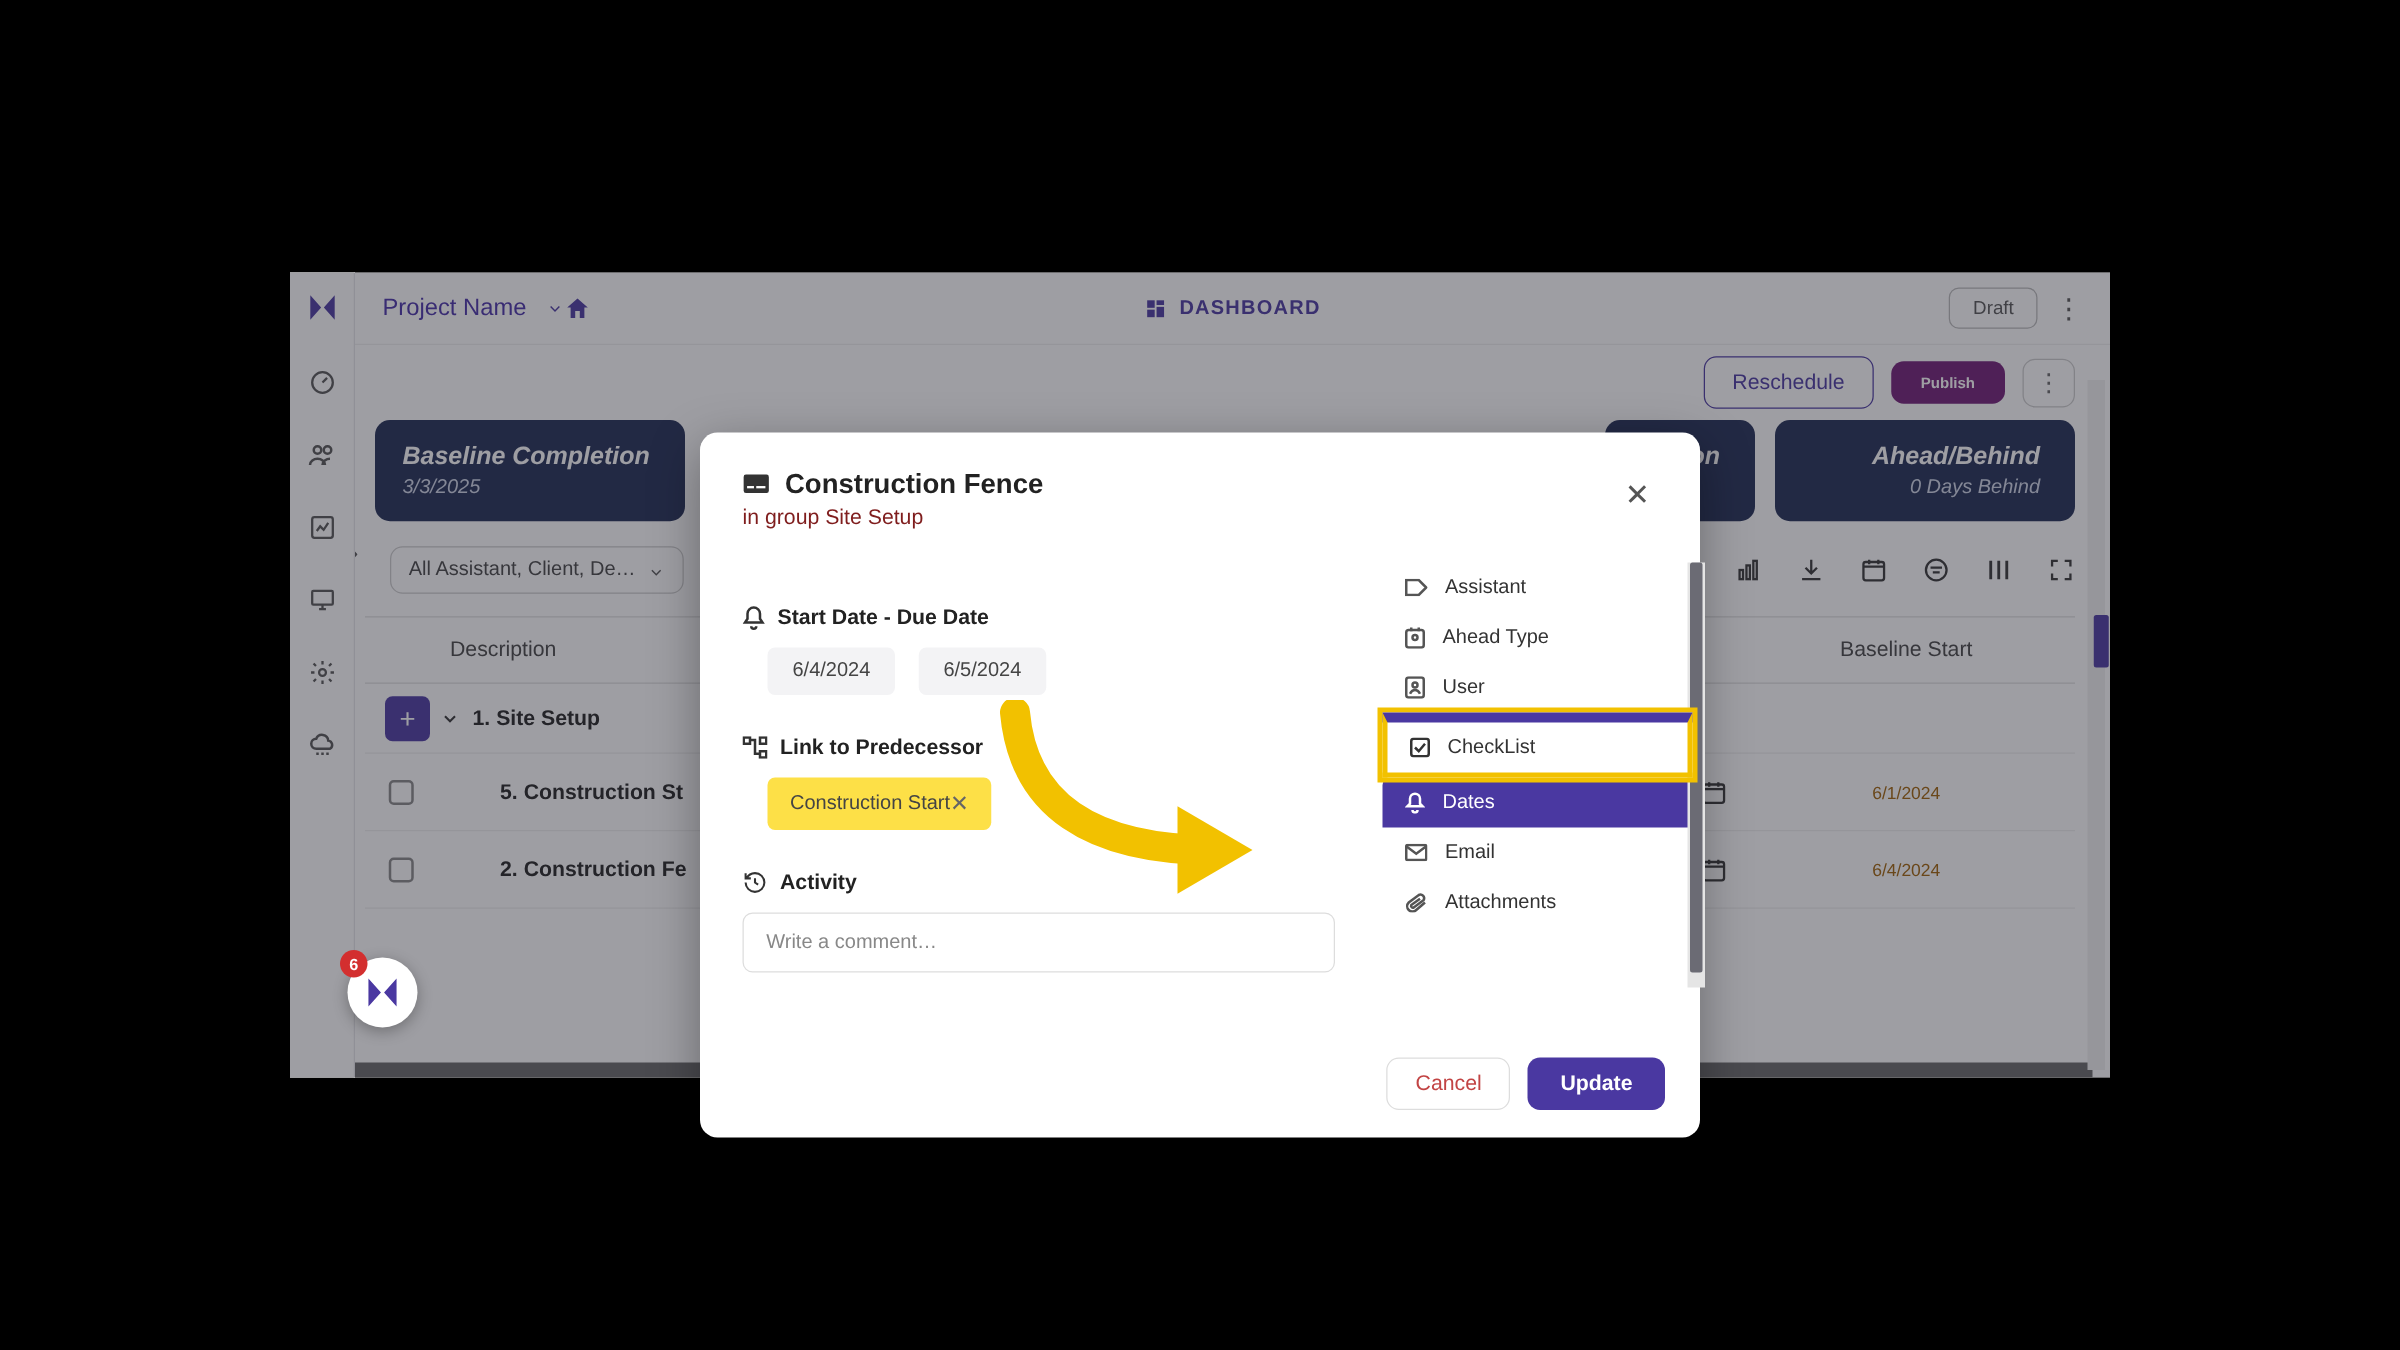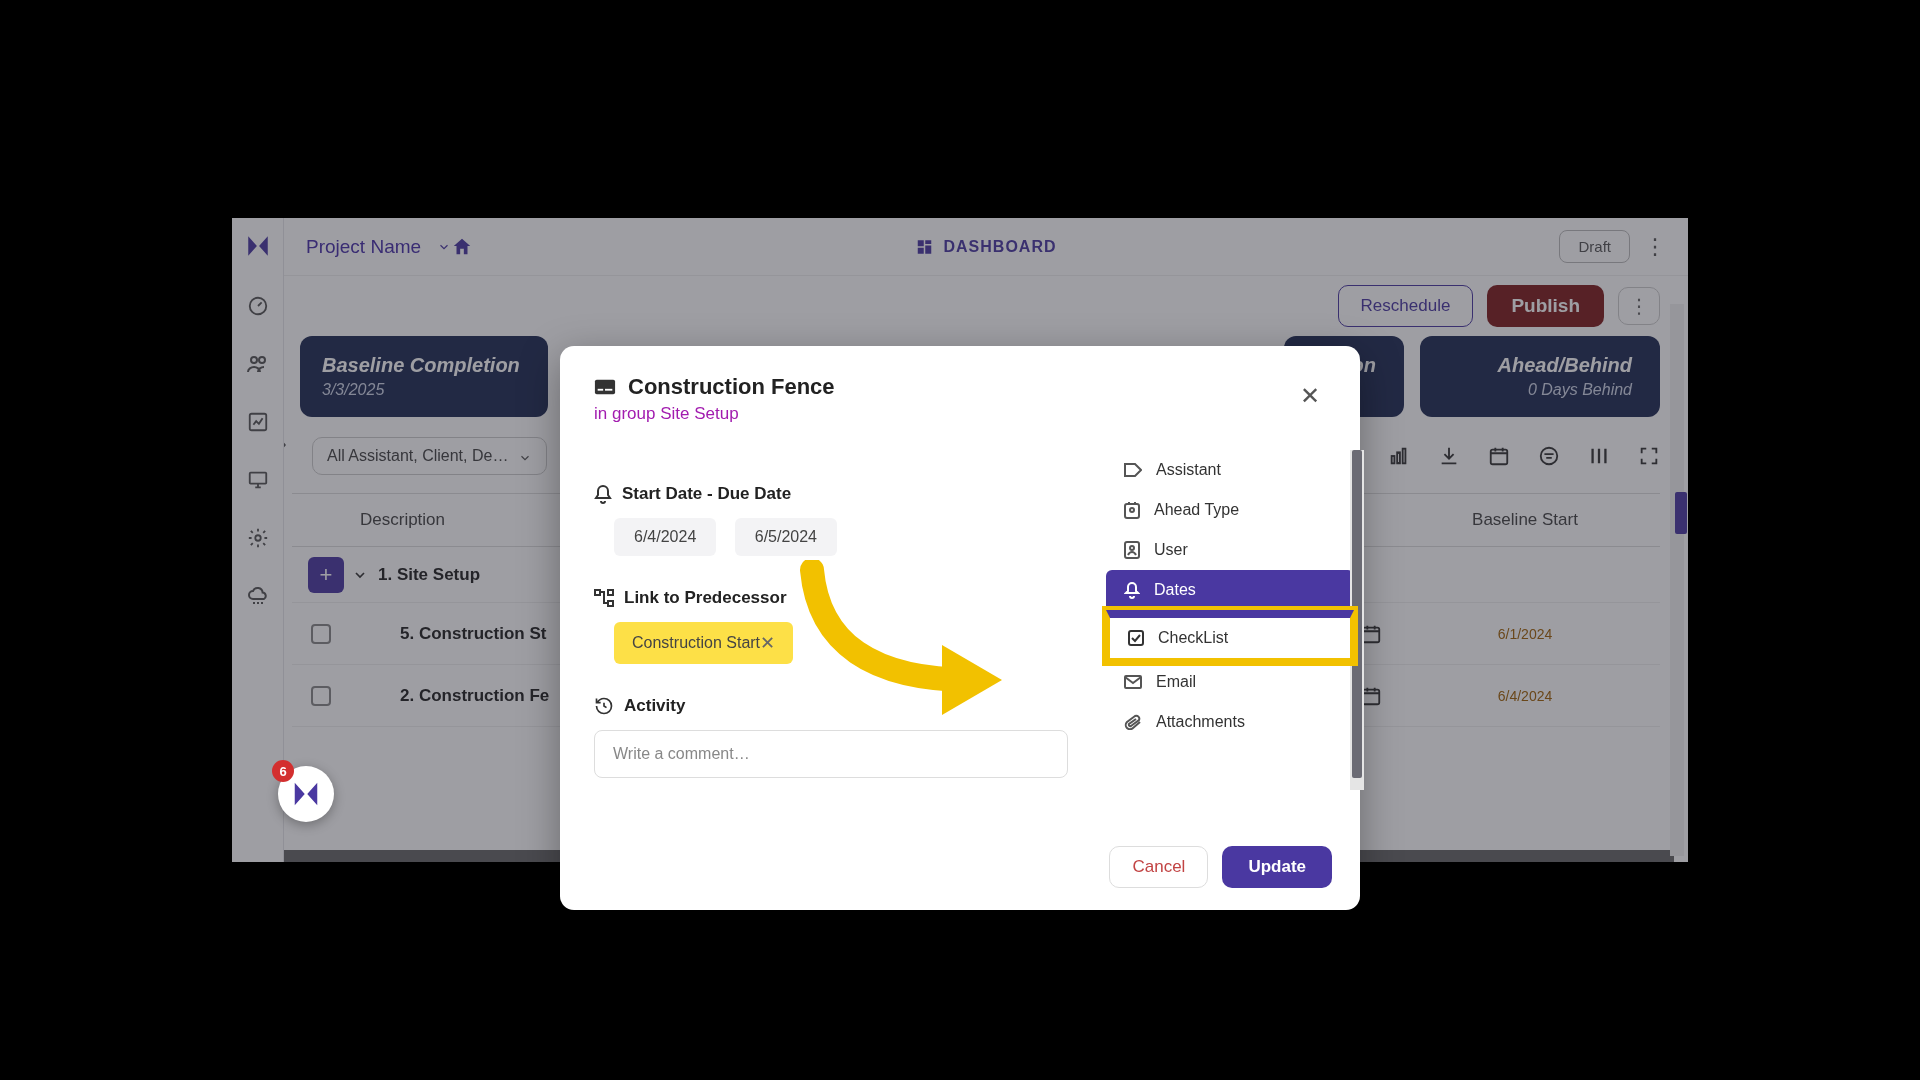--- a/index.html
+++ b/index.html
@@ -22,21 +22,21 @@
 .topbar { height: 58px; display: flex; align-items: center; padding: 4px 22px; border-bottom: 1px solid #eee; }
 .project-name { font-size: 19px; color: #4831a8; font-weight: 500; display:flex; align-items:center; gap:16px; }
 .home-icon { color:#4a38a1; }
 .dashboard-tab { position:absolute; left:50%; transform:translateX(-50%); display:flex; align-items:center; gap:10px; color:#4a38a1; font-weight:700; letter-spacing:1px; font-size:16px; }
 .topbar-right { margin-left:auto; display:flex; align-items:center; gap:14px; }
 .draft-pill { border:1.5px solid #bbb; color:#555; padding:7px 18px; border-radius:8px; font-size:15px; font-weight:500;}
 .kebab { font-size:22px; color:#555; cursor:pointer; }
 
 .subbar { height:60px; display:flex; align-items:center; justify-content:flex-end; padding:0 28px; gap:14px; }
 .btn-outline-purple { border:1.5px solid #4a38a1; color:#4a38a1; background:#fff; padding:10px 22px; border-radius:10px; font-size:17px; font-weight:500; }
-.btn-green { background:#7f1d1d; color:#fff; border:none; padding:10px 24px; border-radius:10px; font-size:19px; font-weight:600; }
+.btn-green { background:#701a75; color:#fff; border:none; padding:10px 24px; border-radius:10px; font-size:12px; font-weight:600; }
 .kebab-box { border:1.5px solid #ccc; border-radius:10px; padding:6px 10px; font-size:20px; color:#666; }
 
 .content { flex:1; padding:0 28px 0 8px; position:relative; overflow:hidden; }
 .metric-row { display:flex; gap:16px; margin-left:8px; margin-bottom:20px; }
 .metric-card { background:#1e2a52; color:#fff; border-radius:12px; padding:18px 28px 18px 22px; min-width:240px;font-style:italic; }
 .metric-card .title { font-size:20px; font-weight:600; margin-bottom:4px; }
 .metric-card .value { font-size:16px; color:#cfd6e8; }
 .metric-right { margin-left:auto; display:flex; gap:16px;}
 .metric-card.right { text-align:right; padding-right:28px; }
 .chev-left { position:absolute; left:-4px; top:96px; font-size:20px; color:#555; }
@@ -69,21 +69,21 @@
 .horz-thumb { position:absolute; left:540px; width:180px; top:1px; height:10px; background:#aaa; }
 
 
 .dim { position:absolute; inset:0; background:rgba(40,40,50,0.45); }
 
 
 .modal { position:absolute; left:328px; top:128px; width:800px; height:564px; background:#fff; border-radius:14px; box-shadow:0 12px 40px rgba(0,0,0,0.35); display:flex; flex-direction:column; }
 .modal-head { padding:28px 34px 8px 34px; display:flex; align-items:flex-start; }
 .modal-title-block { flex:1; }
 .modal-title { font-size:22px; font-weight:700; color:#222; display:flex; align-items:center; gap:12px;}
-.modal-subtitle { font-size:17px; color:#a21caf; margin-top:4px;}
+.modal-subtitle { font-size:17px; color:#7f1d1d; margin-top:4px;}
 .close-x { font-size:24px; color:#555; cursor:pointer; margin-top:8px; margin-right:6px; }
 
 .modal-body { flex:1; display:flex; padding:8px 6px 0 34px; gap:18px; position:relative; }
 .modal-left { flex:1; padding-top:44px; }
 .section-label { font-size:17px; font-weight:700; color:#222; display:flex; align-items:center; gap:10px; margin-bottom:14px; }
 .date-chip { display:inline-block; background:#f3f3f5; border-radius:6px; padding:10px 20px; font-size:16px; color:#444; margin-right:14px;}
 .pred-chip { display:inline-flex; align-items:center; background:#fde047; border-radius:6px; padding:10px 18px; font-size:16px; color:#444;}
 .comment-box { width:96%; border:1.5px solid #ddd; border-radius:8px; padding:14px 18px; color:#888; font-size:16px; margin-top:10px;}
 
 .modal-right { width:248px; padding-top:10px; position:relative; }
@@ -397,32 +397,32 @@
                 <span>Ahead Type</span>
               </div>
               <div class="side-item">
                 <svg width="16" height="18" viewBox="0 0 16 18" fill="none" stroke="#555" stroke-width="2">
                     <rect x="1" y="1" width="14" height="16" rx="2"></rect>
                     <circle cx="8" cy="7" r="2"></circle>
                     <path d="M4 14c1-2 3-3 4-3s3 1 4 3"></path>
                   </svg>
                 <span>User</span>
               </div>
-              <div class="side-item active">
-                <svg width="16" height="18" viewBox="0 0 16 18" fill="none" stroke="#fff" stroke-width="2">
-                    <path d="M8 2a4 4 0 014 4v4l2 2H2l2-2V6a4 4 0 014-4zM6 15a2 2 0 004 0"></path>
-                  </svg>
-                <span>Dates</span>
-              </div>
               <div class="side-item highlight">
                 <svg width="16" height="16" viewBox="0 0 16 16" fill="none" stroke="#333" stroke-width="2">
                     <rect x="1" y="1" width="14" height="14" rx="2"></rect>
                     <path d="M4 8l3 3 5-6"></path>
                   </svg>
                 <span>CheckList</span>
+              </div>
+              <div class="side-item active">
+                <svg width="16" height="18" viewBox="0 0 16 18" fill="none" stroke="#fff" stroke-width="2">
+                    <path d="M8 2a4 4 0 014 4v4l2 2H2l2-2V6a4 4 0 014-4zM6 15a2 2 0 004 0"></path>
+                  </svg>
+                <span>Dates</span>
               </div>
               <div class="side-item">
                 <svg width="18" height="14" viewBox="0 0 18 14" fill="none" stroke="#555" stroke-width="2">
                     <rect x="1" y="1" width="16" height="12" rx="1"></rect>
                     <path d="M1 2l8 6 8-6"></path>
                   </svg>
                 <span>Email</span>
               </div>
               <div class="side-item">
                 <svg width="18" height="16" viewBox="0 0 18 16" fill="none" stroke="#555" stroke-width="2">

